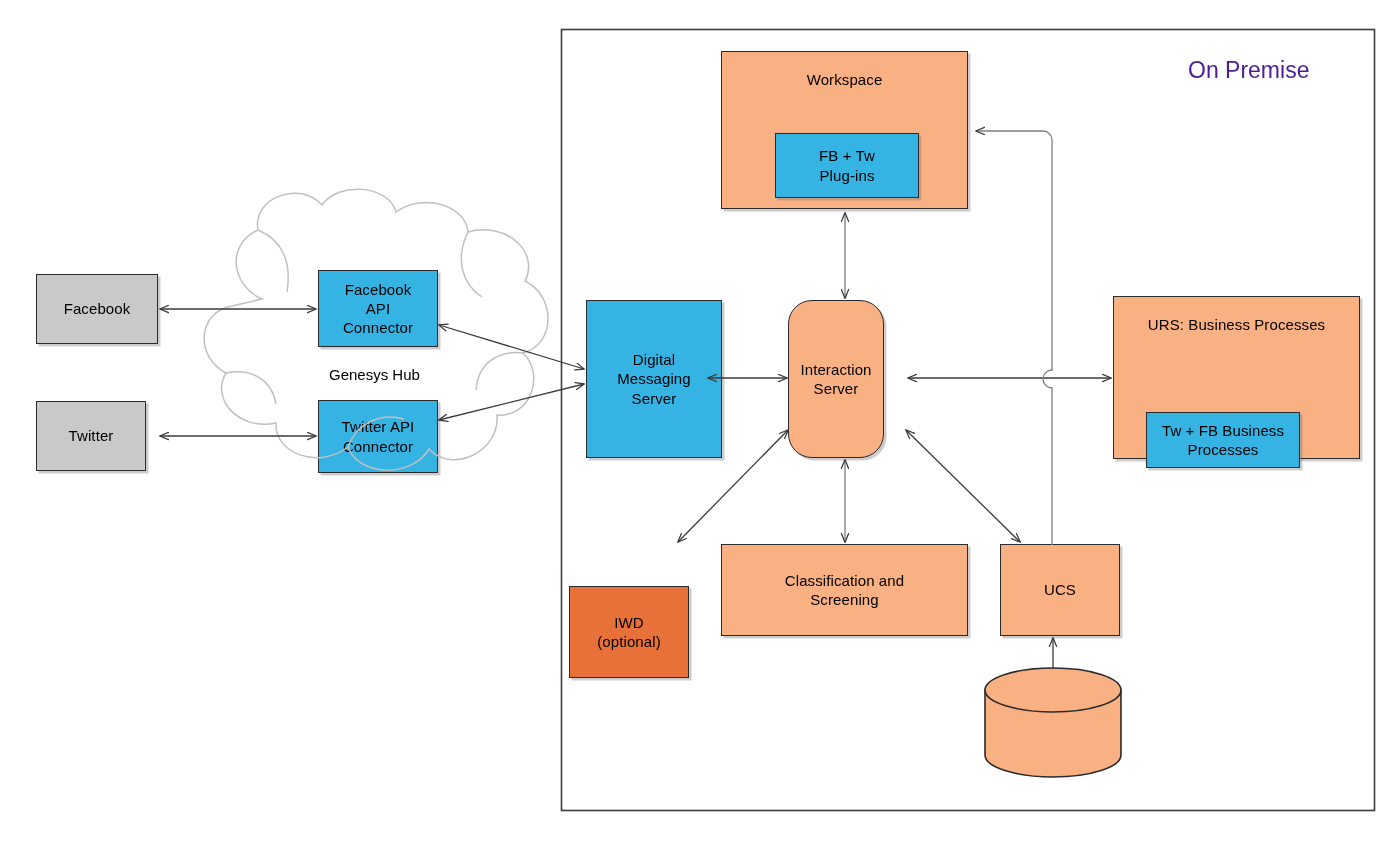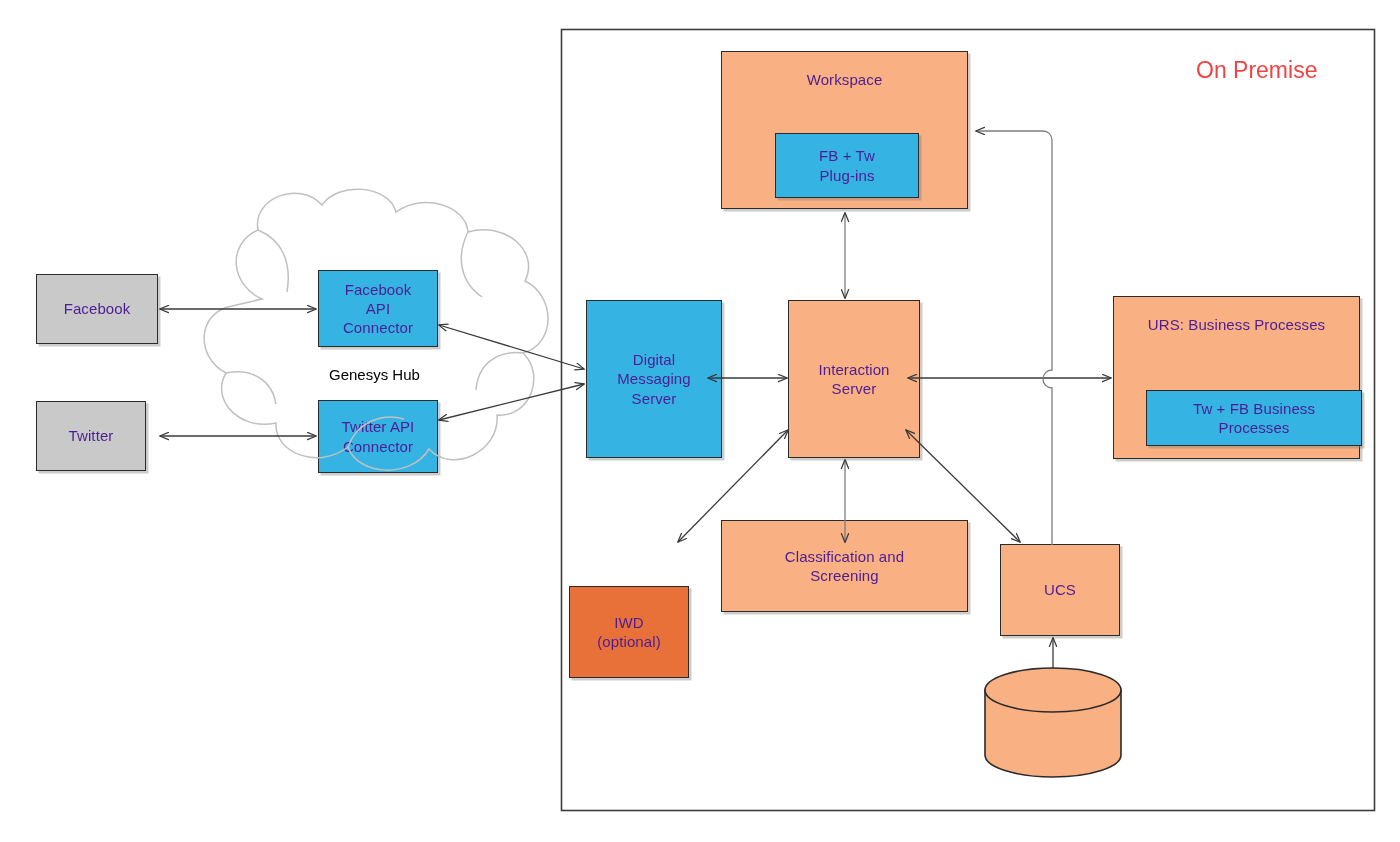--- a/index.html
+++ b/index.html
@@ -28,21 +28,21 @@
   #nodes { z-index: 2; }
 
   .node {
     position: absolute;
     box-sizing: border-box;
     border: 1.6px solid #2b2b2b;
     display: flex;
     align-items: center;
     justify-content: center;
     text-align: center;
-    color: #4c1d95;
+    color: #000000;
     font-size: 15px;
     line-height: 1.28;
     letter-spacing: .1px;
     box-shadow: 2.5px 2.5px 0 rgba(120,120,120,0.38);
   }
   .node .lbl { padding: 0 6px; white-space: pre-line; }
 
   .fill-gray   { background: #c9c9c9; }
   .fill-blue   { background: #35b3e3; }
   .fill-peach  { background: #f9b082; }
@@ -52,22 +52,21 @@
   .node.top-label { align-items: flex-start; padding-top: 18px; }
 
   .plain-text {
     position: absolute;
     color: #000000;
     font-size: 15px;
     white-space: nowrap;
   }
   #on-premise-label {
     font-size: 23px;
-    color: #ef4444;
-    margin-left: 8px;
+    color: #4c1d95;
   }
   #genesys-hub-label { font-size: 15px; }
 
   .db-label {
     position: absolute;
     color: #1b2430;
     font-size: 15px;
     text-align: center;
     white-space: nowrap;
   }
@@ -165,47 +164,47 @@
     <span class="lbl">Twitter API
 Connector</span>
   </div>
 
   <div class="node fill-blue" style="left:586px; top:300px; width:136px; height:158px;">
     <span class="lbl">Digital
 Messaging
 Server</span>
   </div>
 
-  <div class="node fill-peach" style="left:788px; top:300px; width:132px; height:158px;">
+  <div class="node fill-peach" style="left:788px; top:300px; width:96px; height:158px;border-radius:24px;">
     <span class="lbl">Interaction
 Server</span>
   </div>
 
   <div class="node fill-peach top-label" style="left:721px; top:51px; width:247px; height:158px;">
     <span class="lbl">Workspace</span>
   </div>
   <div class="node fill-peach top-label" style="left:1113px; top:296px; width:247px; height:163px;">
     <span class="lbl">URS: Business Processes</span>
   </div>
 
   <div class="node fill-blue" style="left:775px; top:133px; width:144px; height:65px;">
     <span class="lbl">FB + Tw
 Plug-ins</span>
   </div>
-  <div class="node fill-blue" style="left:1146px; top:390px; width:216px; height:56px;">
+  <div class="node fill-blue" style="left:1146px; top:412px; width:154px; height:56px;">
     <span class="lbl">Tw + FB Business
 Processes</span>
   </div>
 
   <div class="node fill-orange" style="left:569px; top:544px; width:120px; height:92px;margin-top:42px;">
     <span class="lbl">IWD
 (optional)</span>
   </div>
 
-  <div class="node fill-peach" style="left:721px; top:520px; width:247px; height:92px;">
+  <div class="node fill-peach" style="left:721px; top:544px; width:247px; height:92px;">
     <span class="lbl">Classification and
 Screening</span>
   </div>
 
   <div class="node fill-peach" style="left:1000px; top:544px; width:120px; height:92px;">
     <span class="lbl">UCS</span>
   </div>
 
   <div class="db-label" style="left:985px; top:721px; width:136px;">UCS Database</div>
 

